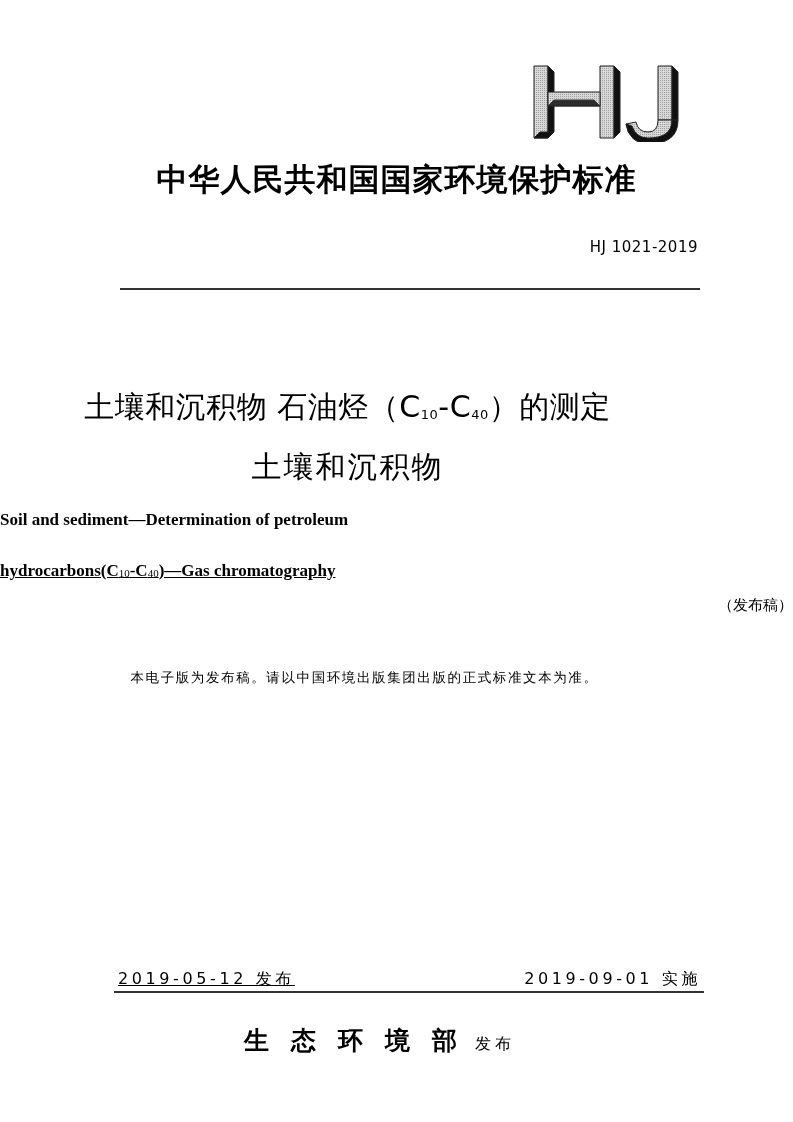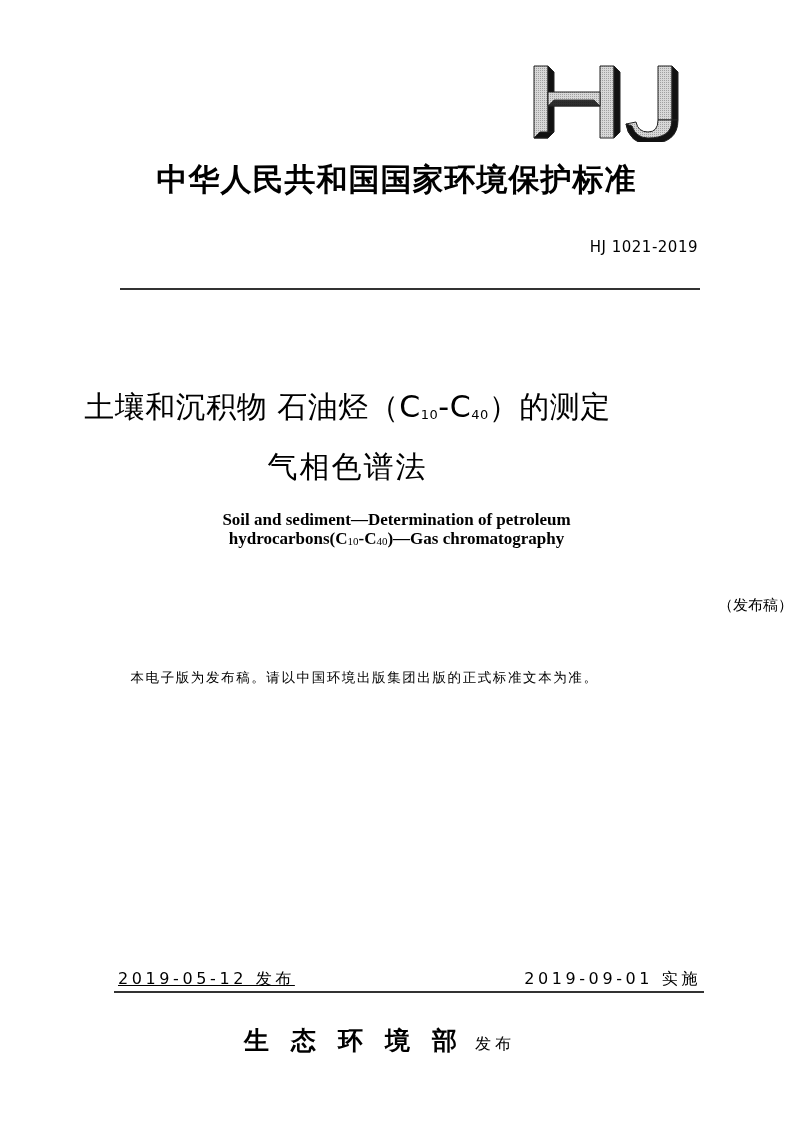--- a/index.html
+++ b/index.html
@@ -6,23 +6,23 @@
     body { width: 793px; height: 1122px; position: relative; overflow: hidden; color: #000; font-family: "DejaVu Sans", sans-serif; }
     .abs { position: absolute; }
     .logo { left: 530px; top: 62px; width: 150px; height: 80px; }
     .std-name { left: 0; width: 793px; top: 160px; text-align: center; font-size: 31px; font-weight: bold; letter-spacing: 1px; line-height: 38px; font-family: "DejaVu Sans", sans-serif; }
     .std-code { right: 95px; top: 238px; font-size: 15px; font-family: "DejaVu Sans", sans-serif; letter-spacing: 0.5px; }
     .rule-top { left: 120px; top: 288px; width: 580px; height: 0; border-top: 2px solid #333; }
     .title-cn { left: 0; width: 695px; text-align: center; font-size: 30px; line-height: 40px; font-family: "DejaVu Sans", sans-serif; }
     .title-cn-1 { top: 387px; letter-spacing: 0.5px; }
     .title-cn-2 { top: 447px; letter-spacing: 2px; }
     .title-cn sub { font-size: 13px; vertical-align: -2px; }
-    .title-en { left: 0; width: 793px; text-align: center; font-family: "Liberation Serif", serif; font-weight: bold; font-size: 17px; line-height: 22px; }
+    .title-en { left: 0; width: 793px; text-align: left; font-family: "Liberation Serif", serif; font-weight: bold; font-size: 17px; line-height: 22px; }
     .title-en-1 { top: 509px; }
-    .title-en-2 { top: 528px; }
+    .title-en-2 { top: 560px; text-decoration: underline; }
     .title-en sub { font-size: 11px; vertical-align: -1px; font-weight: normal; }
     .draft { left: 0; width: 793px; top: 594px; text-align: right; font-size: 15px; line-height: 22px; }
     .notice { left: 0; width: 729px; top: 667px; text-align: center; font-size: 13.5px; line-height: 20px; letter-spacing: 1.6px; }
     .date-left { left: 118px; top: 968px; font-size: 16px; letter-spacing: 3.6px; line-height: 22px; text-decoration: underline; }
     .date-right { right: 92px; top: 968px; font-size: 16px; letter-spacing: 3.6px; line-height: 22px; text-align: right; }
     .rule-bottom { left: 114px; top: 991px; width: 590px; height: 0; border-top: 2px solid #333; }
     .publisher { left: 0; width: 759px; top: 1024px; text-align: center; line-height: 34px; }
     .publisher .org { font-size: 25px; font-weight: bold; letter-spacing: 22px; }
     .publisher .act { font-size: 16px; letter-spacing: 4px; margin-left: -4px; }
   </style>
@@ -56,21 +56,21 @@
 <div class="abs std-name">中华人民共和国国家环境保护标准</div>
 
 <div class="abs std-code">HJ 1021-2019</div>
 
 <div class="abs rule-top"></div>
 
 <div class="abs title-cn title-cn-1">
   <span>土壤和沉积物 石油烃（C</span><sub>10</sub><span>-C</span><sub>40</sub><span>）的测定</span>
 </div>
 
-<div class="abs title-cn title-cn-2">气相色谱法</div>
+<div class="abs title-cn title-cn-2">土壤和沉积物</div>
 
 <div class="abs title-en title-en-1">Soil and sediment—Determination of petroleum</div>
 
 <div class="abs title-en title-en-2">
   <span>hydrocarbons(C</span><sub>10</sub><span>-C</span><sub>40</sub><span>)—Gas chromatography</span>
 </div>
 
 <div class="abs draft">（发布稿）</div>
 
 <div class="abs notice">本电子版为发布稿。请以中国环境出版集团出版的正式标准文本为准。</div>

